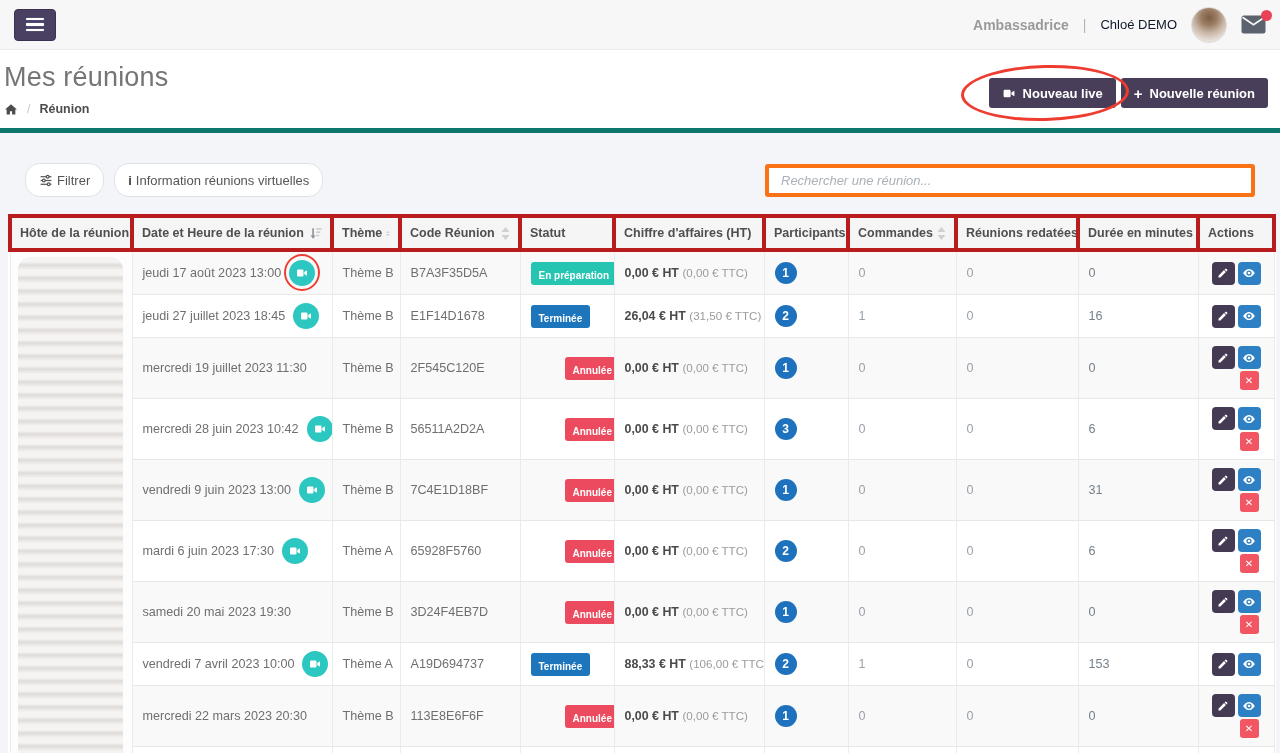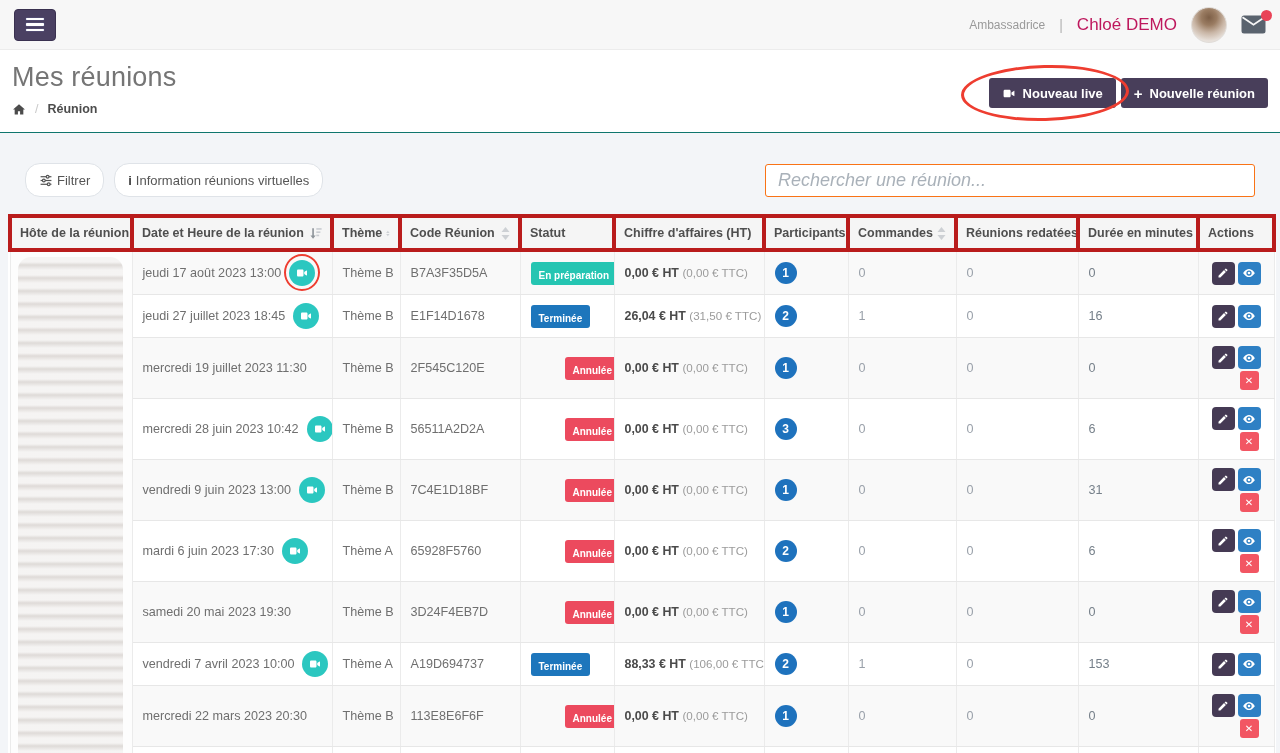--- a/index.html
+++ b/index.html
@@ -4,47 +4,47 @@
 <style>
   * { margin:0; padding:0; box-sizing:border-box; }
   html,body { width:1280px; height:753px; overflow:hidden; }
   body { font-family:"Liberation Sans","DejaVu Sans",sans-serif; background:#f3f5f8; color:#666; }
 
   
   .topbar { height:50px; background:#f7f7f7; border-bottom:1px solid #ececec; display:flex; align-items:center; padding:0 14px; }
   .hamburger-btn { width:42px; height:32px; background:#4a4062; border:1px solid #3a3150; border-radius:4px; display:flex; flex-direction:column; justify-content:center; align-items:center; gap:3px; cursor:pointer; }
   .hamburger-btn i { display:block; width:18px; height:2.5px; background:#fff; border-radius:1px; box-shadow:0 0 1px #9db0ff; }
   .topbar-right { margin-left:auto; display:flex; align-items:center; gap:14px; }
-  .role-text { color:#9a9a9a; font-size:12px; }
+  .role-text { color:#9a9a9a; font-size:14px;font-weight:bold; }
   .pipe { color:#b5b5b5; font-size:14px; }
-  .user-name { color:#be185d; font-size:17px; }
+  .user-name { color:#0f172a; font-size:13px; }
   .avatar { width:36px; height:36px; border-radius:50%; border:1px solid #e0dcd8;
     background: radial-gradient(circle at 50% 28%, #7d5f47 0%, #9a7c62 26%, #c9b6a6 52%, #e7e0da 78%, #eeeae6 100%); }
   .mail-wrap { position:relative; display:inline-flex; cursor:pointer; }
   .mail-dot { position:absolute; top:-5px; right:-6px; width:11px; height:11px; border-radius:50%; background:#e94257; }
 
   
-  .page-head { background:#fff; padding:12px 16px 14px 12px; position:relative; border-bottom:1px solid #0f766e; height:83px; }
+  .page-head { background:#fff; padding:12px 16px 14px 4px; position:relative; border-bottom:5px solid #0f766e; height:83px; }
   .page-title { font-size:27px; color:#757575; font-weight:400; letter-spacing:.2px; }
   .breadcrumb { display:flex; align-items:center; gap:9px; margin-top:9px; font-size:12.5px; }
   .crumb-sep { color:#c9c9c9; }
   .crumb-item { color:#4c4c4c; font-weight:bold; }
   .head-actions { position:absolute; right:12px; top:28px; display:flex; gap:5px; }
   .btn-purple { height:30px; background:#483e5a; color:#fff; font-size:13px; font-weight:bold; border:none; border-radius:3px; padding:0 13px; display:flex; align-items:center; gap:7px; cursor:pointer; font-family:inherit; }
   .plus-glyph { font-size:15px; font-weight:bold; line-height:1; }
   .annot-wrap { position:relative; display:inline-block; }
   .ring-large { position:absolute; left:-28px; top:-13px; width:168px; height:56px; border:3px solid #ee3d30; border-radius:50%; transform:rotate(-1.5deg); pointer-events:none; }
 
   
   .content { padding:30px 8px 0; }
   .toolbar { display:flex; align-items:center; margin:0 17px 17px; }
   .btn-light { height:34px; background:#fff; border:1px solid #dfe3e8; border-radius:15px; color:#555; font-size:13px; padding:0 13px; display:flex; align-items:center; gap:4px; cursor:pointer; font-family:inherit; }
   .btn-light + .btn-light { margin-left:10px; }
   .info-glyph { font-weight:bold; font-size:13px; color:#444; }
-  .search-input { margin-left:auto; width:490px; height:33px; border:1px solid #f97316; border-radius:3px; padding:0 12px; font-size:18px; background:#fff; font-family:inherit; color:#666; }
+  .search-input { margin-left:auto; width:490px; height:33px; border:4px solid #f97316; border-radius:3px; padding:0 12px; font-size:13px; background:#fff; font-family:inherit; color:#666; }
   .search-input::placeholder { color:#a9b1b9; font-style:italic; }
 
   
   table { width:100%; border-collapse:collapse; background:#fff; table-layout:fixed; }
   th { background:#f5f5f5; font-size:12.5px; color:#4f4f4f; text-align:left; padding:8px 8px; border:4px solid #b91c1c; font-weight:bold; white-space:nowrap; overflow:hidden; }
   .th-flex { display:flex; align-items:center; justify-content:space-between; gap:4px; }
   td { font-size:12.6px; color:#6f6f6f; padding:8px 10px; border-left:1px solid #ebebeb; border-right:1px solid #ebebeb; border-bottom:1px solid #e7e7e7; vertical-align:middle; white-space:nowrap; overflow:hidden; }
   tr.odd td { background:#f9f9f9; }
   tr.even td { background:#fff; }
   .host-cell { position:relative; background:#fdfdfd !important; }

